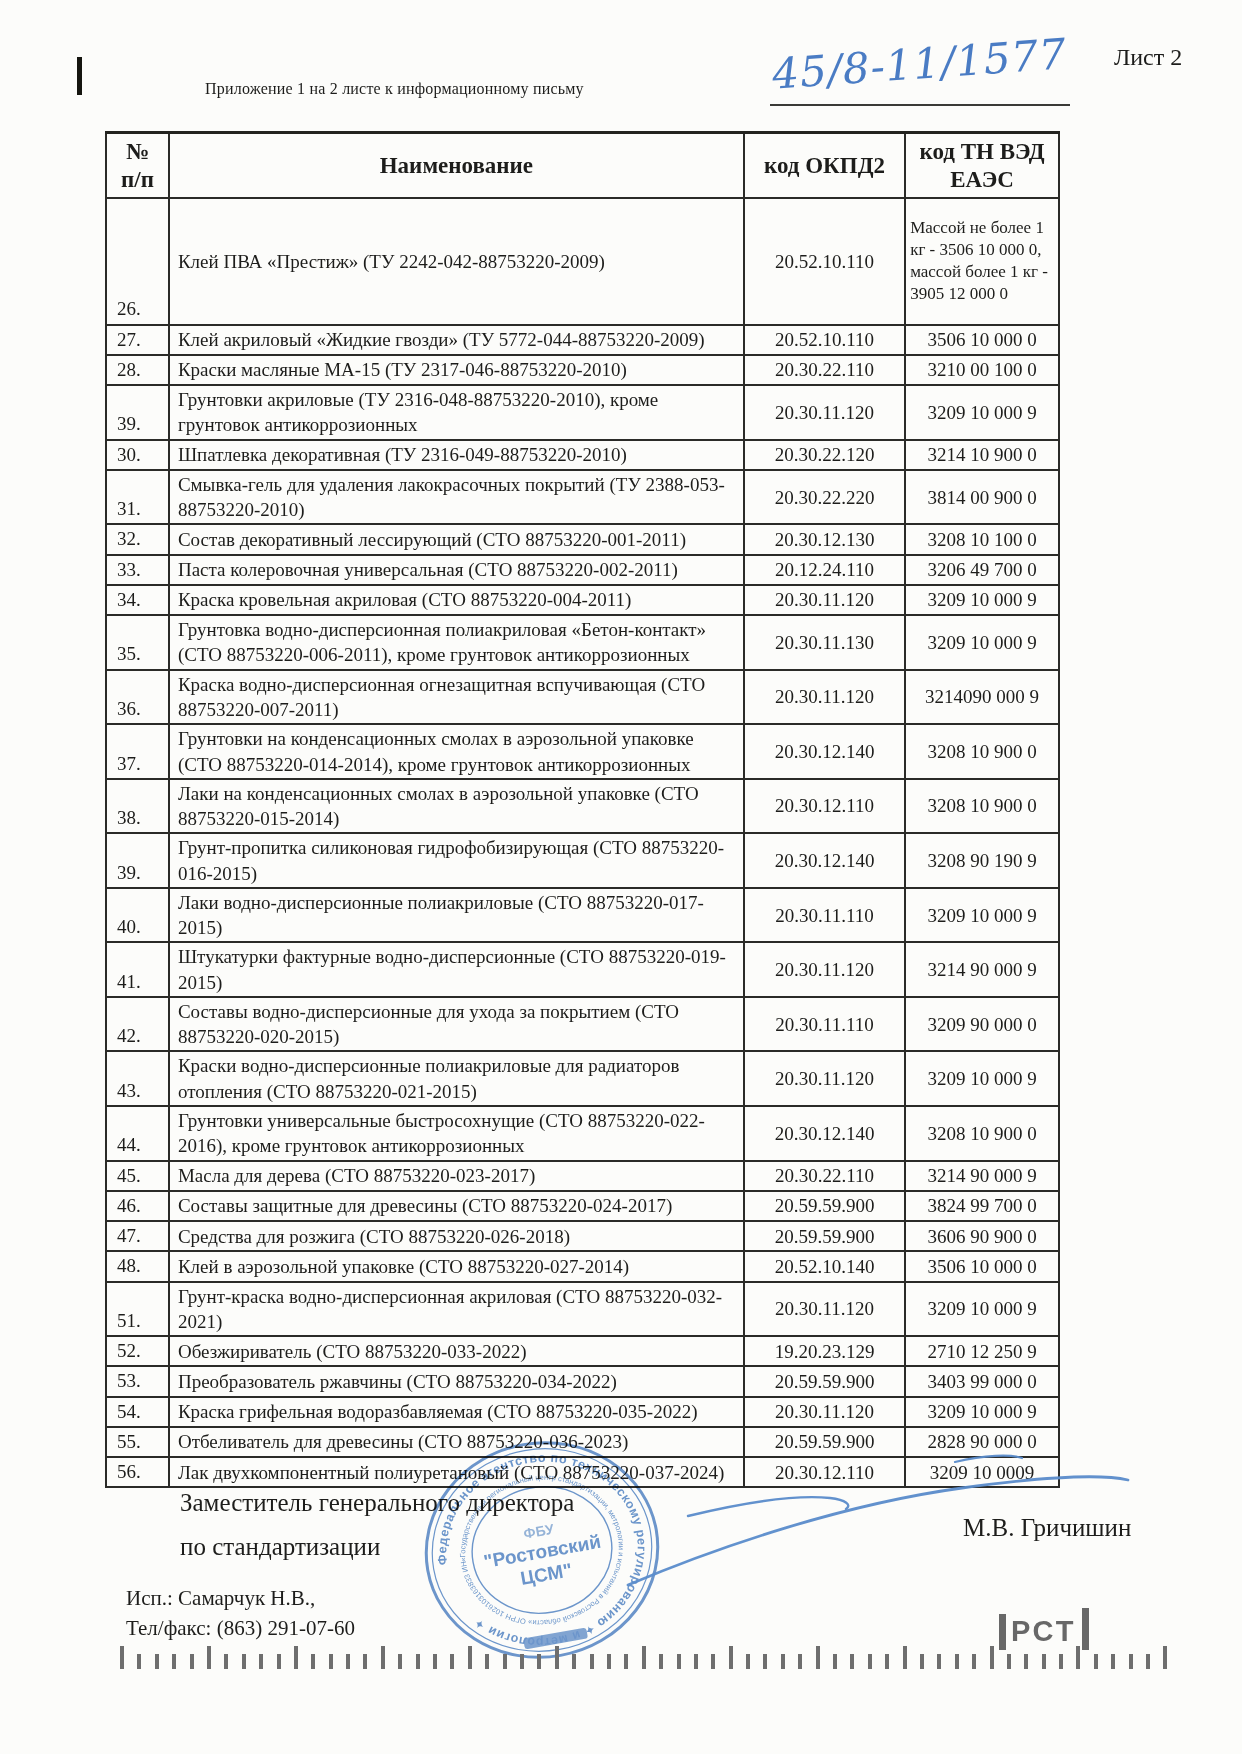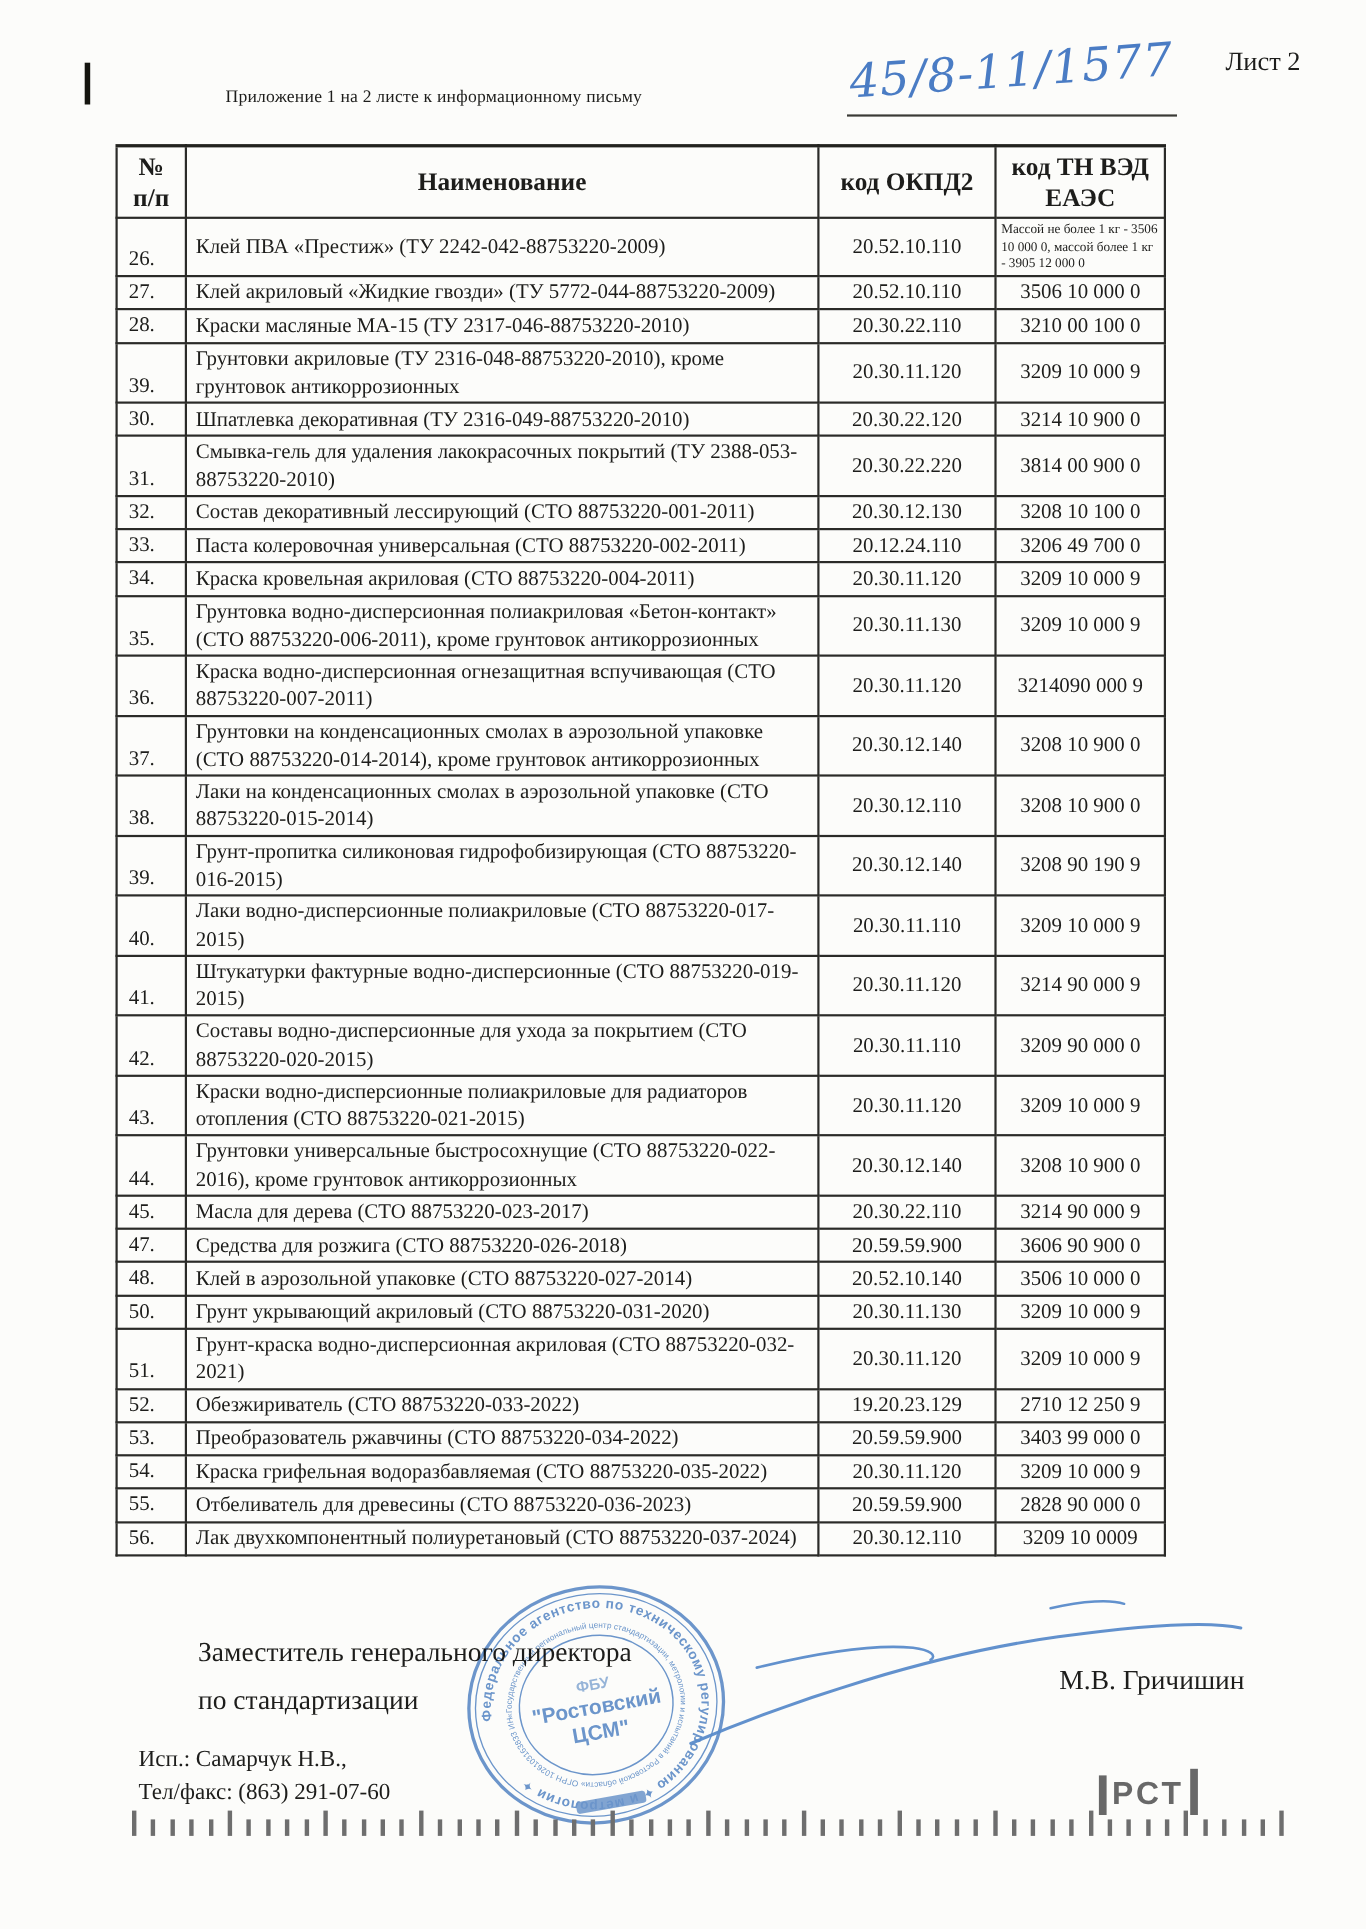--- a/index.html
+++ b/index.html
@@ -24,21 +24,21 @@
   
   .doc-table-wrap{left:105px;top:131px;width:955px;}
   table{border-collapse:collapse;width:955px;border:2px solid #2b2b28;border-top:3px solid #23231f;}
   th,td{border:2px solid #2b2b28;}
   th{font-size:23px;font-weight:bold;text-align:center;padding:4px 2px;line-height:1.2;}
   td{font-size:19px;line-height:1.33;padding:1px 8px;}
   td.c-num{width:50px;vertical-align:bottom;text-align:left;padding:1px 4px 2px 10px;}
   td.c-name{width:608px;vertical-align:middle;text-align:left;}
   td.c-okpd{width:149px;vertical-align:middle;text-align:center;white-space:nowrap;}
   td.c-tnved{width:145px;vertical-align:middle;text-align:center;}
-  td.c-tnved.small{font-size:12px;line-height:1.3;text-align:left;padding:2px 4px;}
+  td.c-tnved.small{font-size:17px;line-height:1.3;text-align:left;padding:18px 4px;}
   tbody tr{height:27px;}
   
   .position-1{left:180px;top:1489px;font-size:25px;}
   .position-2{left:180px;top:1533px;font-size:25px;}
   .signer{left:963px;top:1514px;font-size:25px;}
   .executor{left:126px;top:1586px;font-size:21px;}
   .phone{left:126px;top:1616px;font-size:21px;}
   
   .barcode{left:120px;top:1645px;height:24px;display:flex;align-items:flex-end;gap:13.4px;}
   .bar{width:4px;height:15px;background:#6e6e6e;}
@@ -202,36 +202,36 @@
           <td class="c-okpd">20.30.12.140</td>
           <td class="c-tnved">3208 10 900 0</td>
         </tr>
         <tr>
           <td class="c-num">45.</td>
           <td class="c-name">Масла для дерева (СТО 88753220-023-2017)</td>
           <td class="c-okpd">20.30.22.110</td>
           <td class="c-tnved">3214 90 000 9</td>
         </tr>
         <tr>
+          <td class="c-num">46.</td>
+          <td class="c-name">Составы защитные для древесины (СТО 88753220-024-2017)</td>
+          <td class="c-okpd">20.59.59.900</td>
+          <td class="c-tnved">3824 99 700 0</td>
+        </tr>
+        <tr>
           <td class="c-num">47.</td>
           <td class="c-name">Средства для розжига (СТО 88753220-026-2018)</td>
           <td class="c-okpd">20.59.59.900</td>
           <td class="c-tnved">3606 90 900 0</td>
         </tr>
         <tr>
           <td class="c-num">48.</td>
           <td class="c-name">Клей в аэрозольной упаковке (СТО 88753220-027-2014)</td>
           <td class="c-okpd">20.52.10.140</td>
           <td class="c-tnved">3506 10 000 0</td>
-        </tr>
-        <tr>
-          <td class="c-num">50.</td>
-          <td class="c-name">Грунт укрывающий акриловый (СТО 88753220-031-2020)</td>
-          <td class="c-okpd">20.30.11.130</td>
-          <td class="c-tnved">3209 10 000 9</td>
         </tr>
         <tr>
           <td class="c-num">51.</td>
           <td class="c-name">Грунт-краска водно-дисперсионная акриловая (СТО 88753220-032-2021)</td>
           <td class="c-okpd">20.30.11.120</td>
           <td class="c-tnved">3209 10 000 9</td>
         </tr>
         <tr>
           <td class="c-num">52.</td>
           <td class="c-name">Обезжириватель (СТО 88753220-033-2022)</td>

